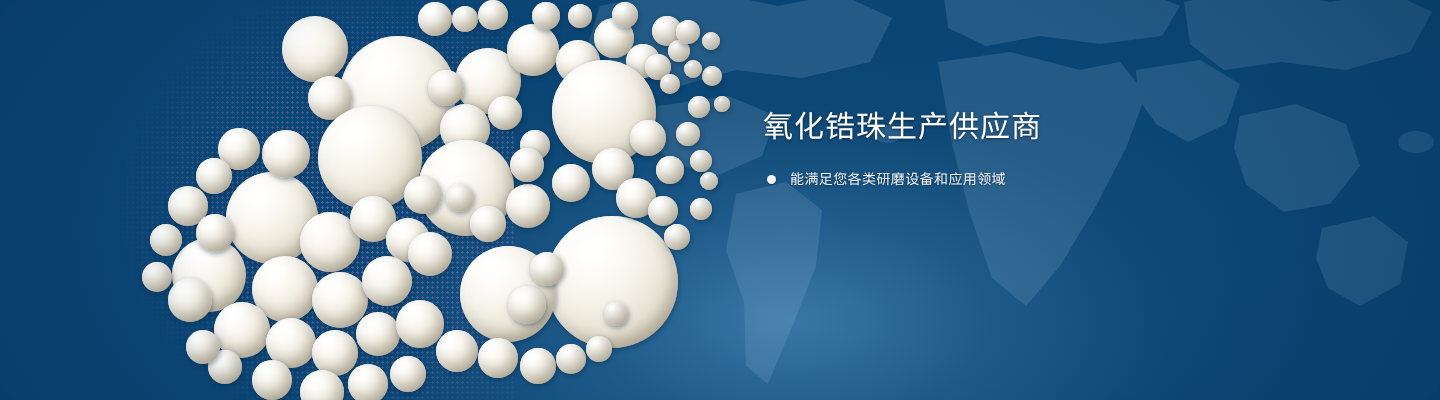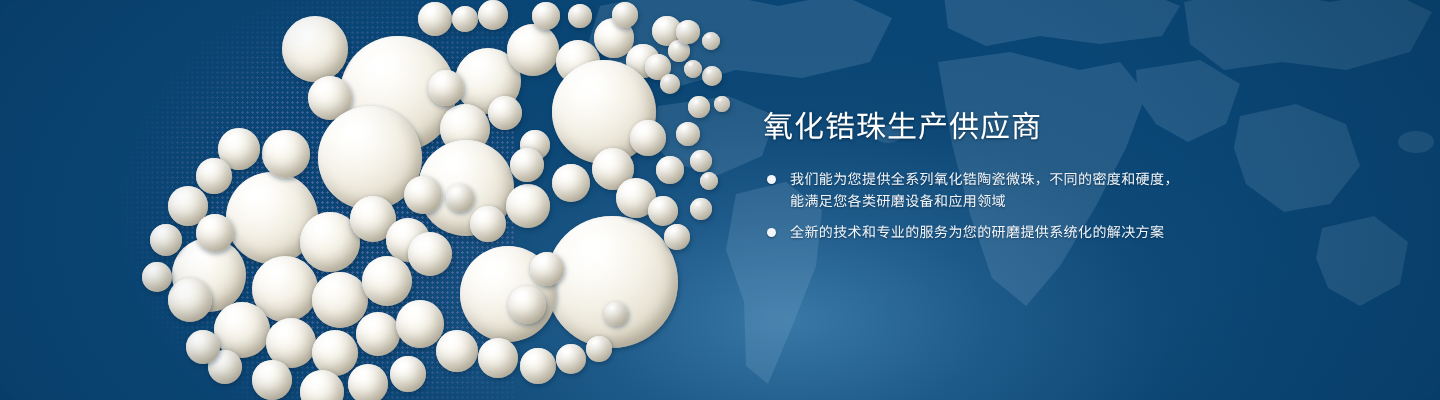--- a/index.html
+++ b/index.html
@@ -282,26 +282,21 @@
 
   <div class="bg-vignette"></div>
 
   <div class="content">
     <h1 class="headline">氧化锆珠生产供应商</h1>
 
     <ul class="bullets">
 
       <li class="bullet">
         <span class="dot"></span>
-        <span class="bullet-line">我们能为您提供全系列氧化锆陶瓷微珠，不同的密度和硬度，</span>
         <span class="bullet-line">能满足您各类研磨设备和应用领域</span>
       </li>
 
-      <li class="bullet">
-        <span class="dot"></span>
-        <span class="bullet-line">全新的技术和专业的服务为您的研磨提供系统化的解决方案</span>
-      </li>
 
 
     </ul>
   </div>
 
 </div>
 
 </body></html>

